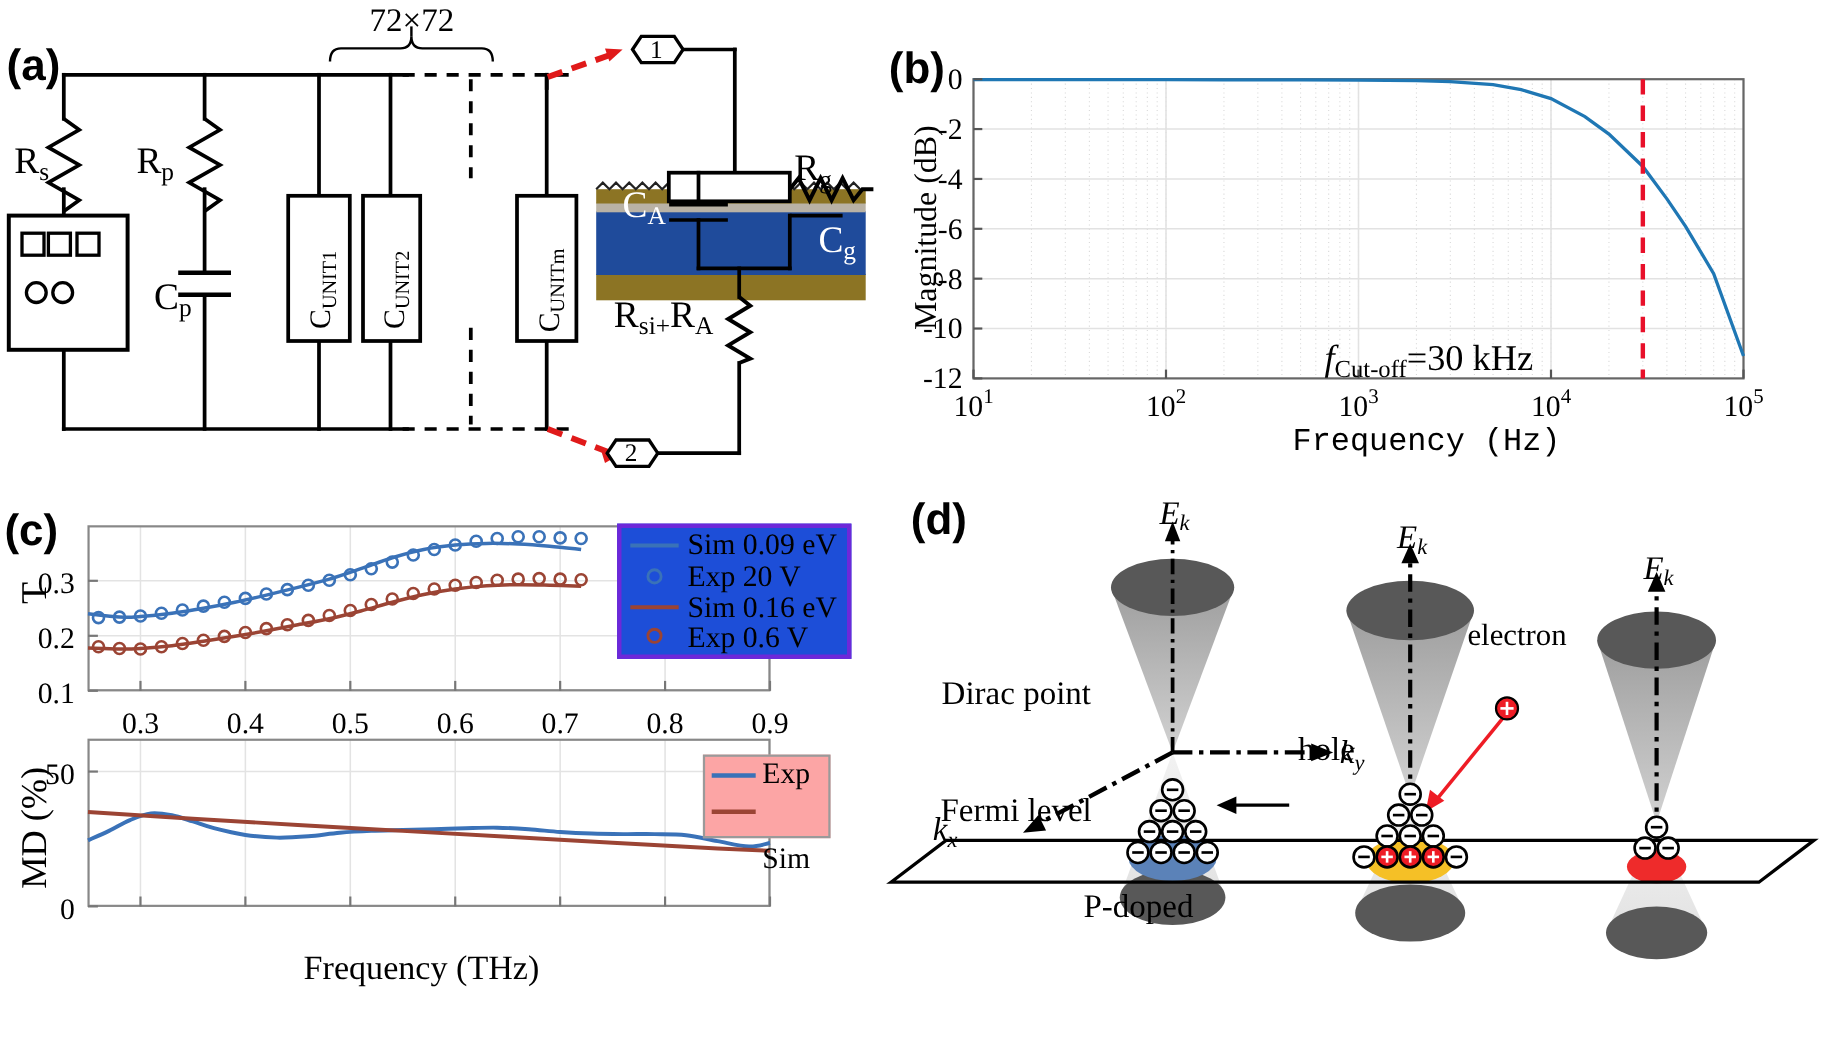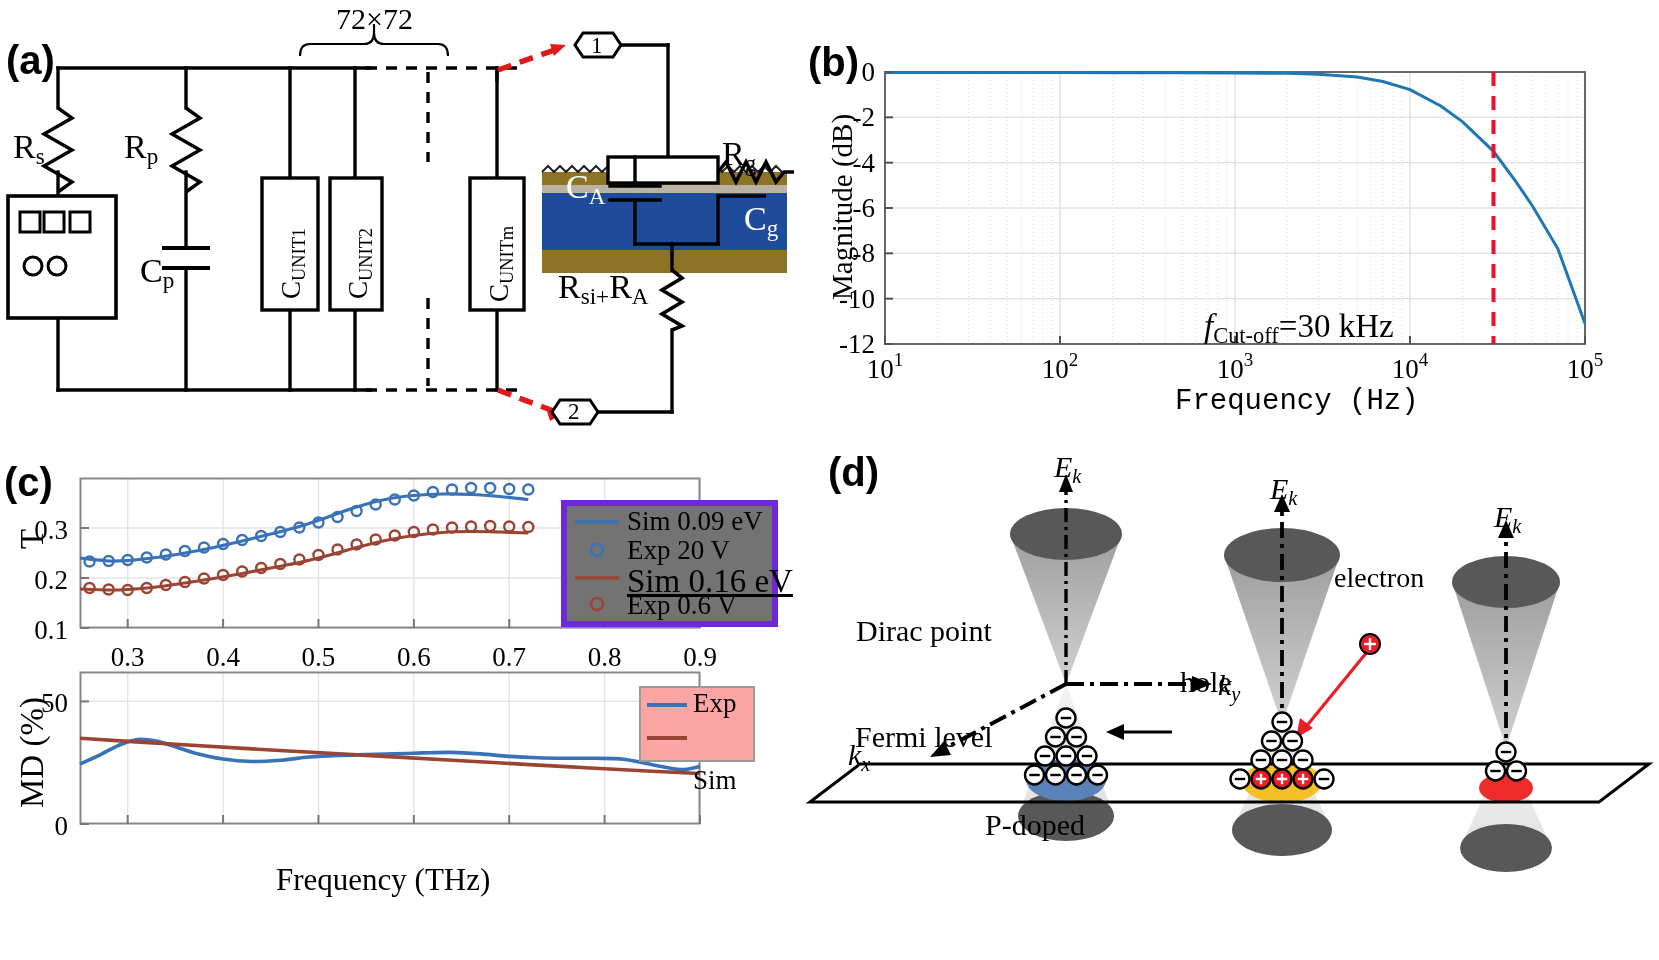--- a/index.html
+++ b/index.html
@@ -340,30 +340,30 @@
         <text x="223.0769230769231" y="196" text-anchor="middle" class="tickfont" font-size="32">0.4</text>
         <text x="318.46153846153845" y="196" text-anchor="middle" class="tickfont" font-size="32">0.5</text>
         <text x="413.8461538461538" y="196" text-anchor="middle" class="tickfont" font-size="32">0.6</text>
         <text x="509.23076923076917" y="196" text-anchor="middle" class="tickfont" font-size="32">0.7</text>
         <text x="604.6153846153846" y="196" text-anchor="middle" class="tickfont" font-size="32">0.8</text>
         <text x="700" y="196" text-anchor="middle" class="tickfont" font-size="32">0.9</text>
       </g>
     </svg>
 </div>
 
-<div class="abs" style="left:561px;top:500px;width:205px;height:115px;background:#737373;border:6px solid #6d28d9;">
+<div class="abs" style="left:561px;top:476px;width:205px;height:115px;background:#1d4ed8;border:4px solid #6d28d9;">
   <svg width="201" height="111" viewBox="0 0 201 111">
     <line x1="8" y1="16" x2="52" y2="16" stroke="#3a72b8" stroke-width="3.6"></line>
     <circle cx="30" cy="44" r="6" fill="none" stroke="#3a72b8" stroke-width="2.6"></circle>
     <line x1="8" y1="72" x2="52" y2="72" stroke="#9b4434" stroke-width="3.6"></line>
     <circle cx="30" cy="98" r="6" fill="none" stroke="#9b4434" stroke-width="2.6"></circle>
   </svg>
   <div class="abs ser" style="left:60px;top:0px;font-size:27px;white-space:nowrap;">Sim 0.09 eV</div>
   <div class="abs ser" style="left:60px;top:29px;font-size:27px;white-space:nowrap;">Exp 20 V</div>
-  <div class="abs ser" style="left:60px;top:57px;font-size:33px;white-space:nowrap;text-decoration:underline;">Sim 0.16 eV</div>
+  <div class="abs ser" style="left:60px;top:57px;font-size:27px;white-space:nowrap;">Sim 0.16 eV</div>
   <div class="abs ser" style="left:60px;top:84px;font-size:27px;white-space:nowrap;">Exp 0.6 V</div>
 </div>
 
 <div class="abs ser" style="left:14px;top:525px;font-size:33px;transform:rotate(-90deg);transform-origin:left top;white-space:nowrap;translate:0 24px;">T</div>
 
 <div class="abs" style="left:80px;top:672px;width:620px;height:152px;">
 <svg id="svg-c2" width="620" height="152" viewBox="0 0 620 152">
   <g id="c2-grid">
         <line x1="47.69230769230768" y1="0" x2="47.69230769230768" y2="152" stroke="#e3e3e3" stroke-width="1.4"></line>
         <line x1="143.0769230769231" y1="0" x2="143.0769230769231" y2="152" stroke="#e3e3e3" stroke-width="1.4"></line>

